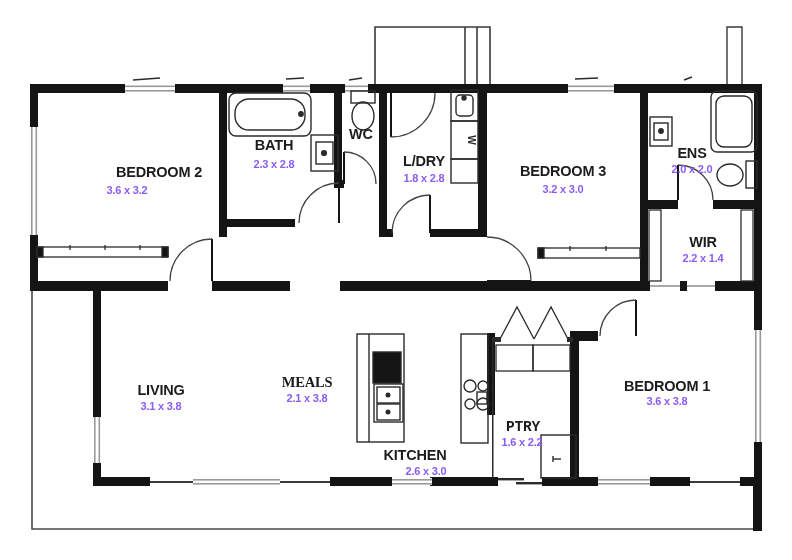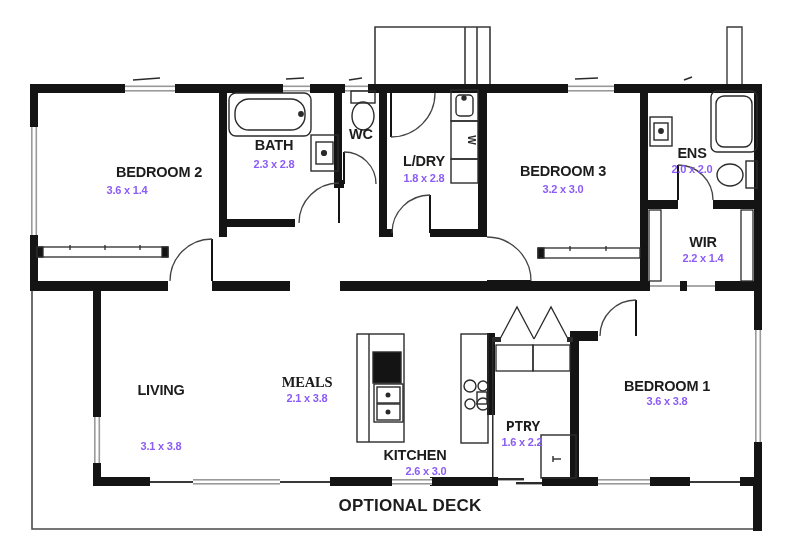--- a/index.html
+++ b/index.html
@@ -293,49 +293,48 @@
 
     <g>
       <rect x="541" y="435" width="35" height="43"></rect>
       <line x1="553" y1="459" x2="561" y2="459"></line>
       <line x1="553" y1="456" x2="553" y2="462"></line>
     </g>
   </g>
 </svg>
 
   <div class="lbl room-name" style="left:127px;top:172px;margin-left:32px;">BEDROOM 2</div>
-  <div class="lbl room-dims" style="left:127px;top:190px;">3.6 x 1.4</div>
+  <div class="lbl room-dims" style="left:127px;top:190px;">3.6 x 3.2</div>
 
   <div class="lbl room-name" style="left:274px;top:145px;">BATH</div>
   <div class="lbl room-dims" style="left:274px;top:164px;">2.3 x 2.8</div>
 
   <div class="lbl room-name" style="left:361px;top:134px;">WC</div>
 
   <div class="lbl room-name" style="left:424px;top:161px;">L/DRY</div>
   <div class="lbl room-dims" style="left:424px;top:178px;">1.8 x 2.8</div>
 
   <div class="lbl room-name" style="left:563px;top:171px;">BEDROOM 3</div>
   <div class="lbl room-dims" style="left:563px;top:189px;">3.2 x 3.0</div>
 
   <div class="lbl room-name" style="left:692px;top:153px;">ENS</div>
   <div class="lbl room-dims" style="left:692px;top:169px;">2.0 x 2.0</div>
 
   <div class="lbl room-name" style="left:703px;top:242px;">WIR</div>
   <div class="lbl room-dims" style="left:703px;top:258px;">2.2 x 1.4</div>
 
   <div class="lbl room-name" style="left:161px;top:390px;">LIVING</div>
-  <div class="lbl room-dims" style="left:161px;top:406px;margin-top:40px;">3.1 x 3.8</div>
+  <div class="lbl room-dims" style="left:161px;top:406px;">3.1 x 3.8</div>
 
   <div class="lbl room-name" style="left:307px;top:382px;font-family:Liberation Serif, serif;">MEALS</div>
   <div class="lbl room-dims" style="left:307px;top:398px;">2.1 x 3.8</div>
 
   <div class="lbl room-name" style="left:415px;top:455px;">KITCHEN</div>
   <div class="lbl room-dims" style="left:426px;top:471px;">2.6 x 3.0</div>
 
   <div class="lbl room-name" style="left:523px;top:427px;font-family:Liberation Mono, monospace;">PTRY</div>
   <div class="lbl room-dims" style="left:522px;top:442px;">1.6 x 2.2</div>
 
   <div class="lbl room-name" style="left:667px;top:386px;">BEDROOM 1</div>
   <div class="lbl room-dims" style="left:667px;top:401px;">3.6 x 3.8</div>
 
-  <div class="lbl deck-name" style="left:410px;top:506px;">OPTIONAL DECK</div>
 
 </div>
 
 </body></html>

